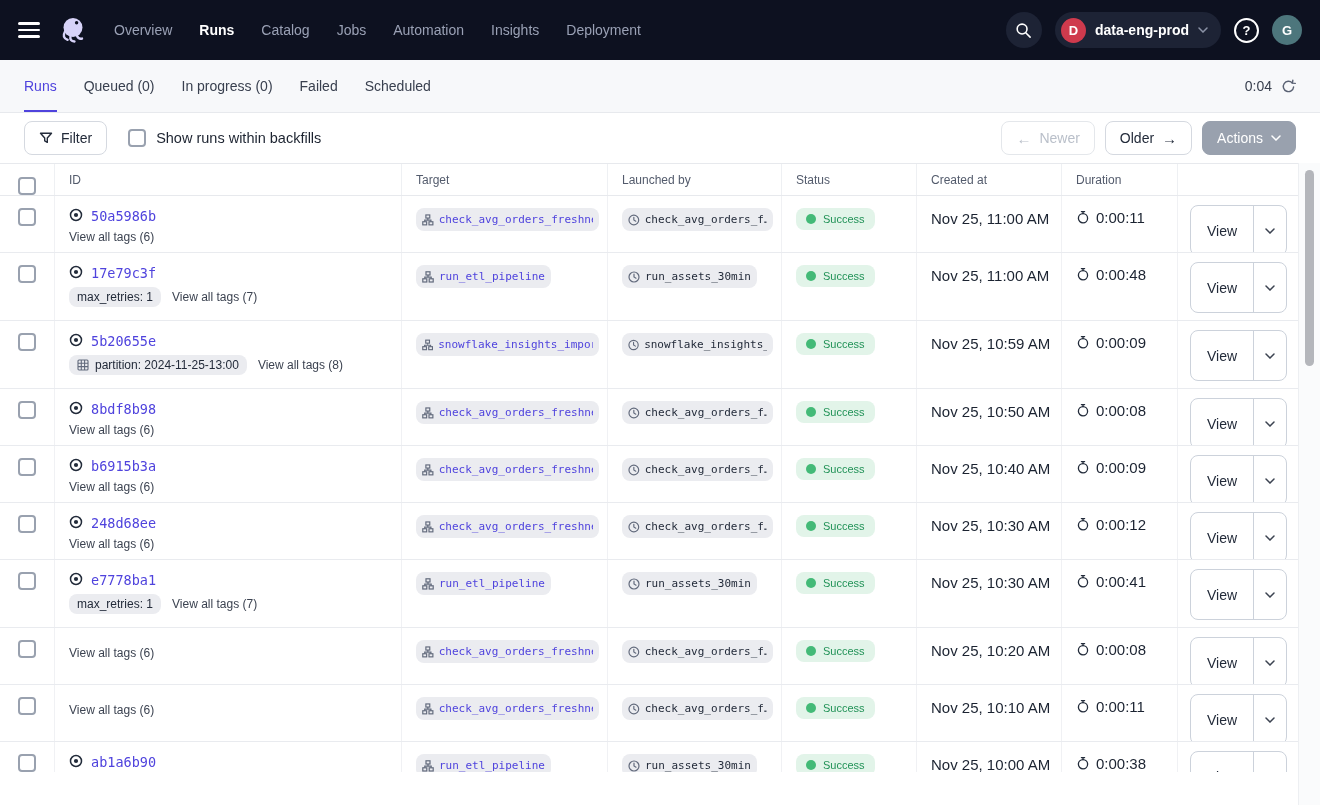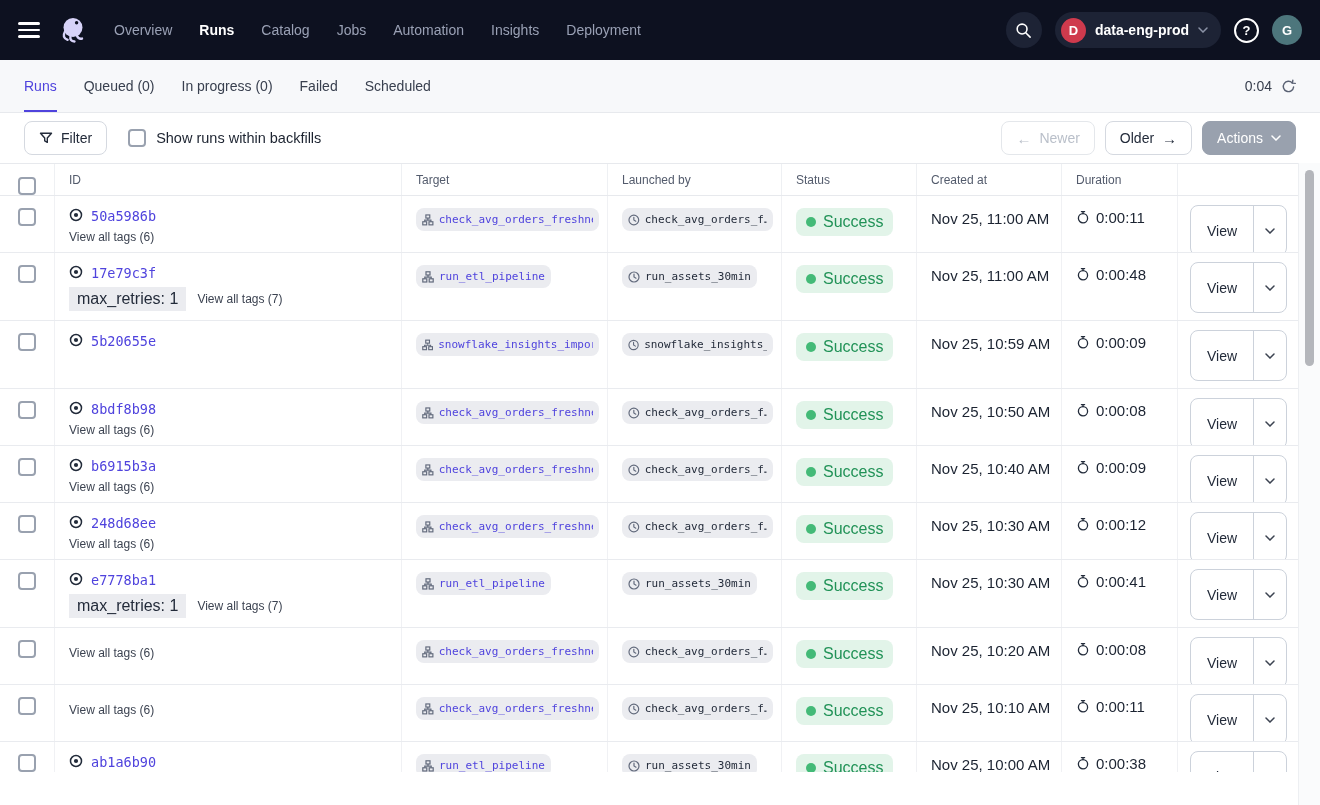--- a/index.html
+++ b/index.html
@@ -48,26 +48,26 @@
   .th:last-child { border-right:none; }
   .th.c-check { justify-content:center; padding-left:0; }
   .trow { height:57px; border-bottom:1px solid #e9ebef; background:#fff; }
   .trow.tall { height:68px; }
   .cell { padding:12px 8px 0 14px; border-right:1px solid #f0f1f4; overflow:hidden; }
   .cell:last-child { border-right:none; }
   .c-check { display:flex; justify-content:center; padding:12px 0 0 0; }
   .id-line { display:flex; gap:8px; }
   .run-id { font-family:"DejaVu Sans Mono", monospace; font-size:13.5px; color:var(--accent,#4f43dd); text-decoration:none; cursor:pointer; }
   .tags-line { margin-top:6px; display:flex; align-items:center; gap:11px; font-size:12px; color:#3c4351; }
-  .tag-pill { background:#ebecf0; border-radius:0; padding:3px 8px; display:inline-flex; align-items:center; gap:6px; font-size:16px; color:#232b3a; cursor:pointer; white-space:nowrap; }
+  .tag-pill { background:#ebecf0; border-radius:8px; padding:3px 8px; display:inline-flex; align-items:center; gap:6px; font-size:12px; color:#232b3a; cursor:pointer; white-space:nowrap; }
   .view-tags { cursor:pointer; white-space:nowrap; }
   .chip { background:#ebecf0; border-radius:8px; padding:5px 6px; display:inline-flex; align-items:center; gap:5px; max-width:100%; cursor:pointer; }
   .chip-txt { font-family:"DejaVu Sans Mono", monospace; font-size:11px; color:var(--accent,#4f43dd); white-space:nowrap; overflow:hidden; }
   .chip-txt.dark { color:#232b3a; }
-  .status-pill { background:var(--success-bg,#e2f4e9); border-radius:8px; padding:5px 10px; display:inline-flex; align-items:center; gap:7px; font-size:16px; color:var(--success-text,#219257); }
+  .status-pill { background:var(--success-bg,#e2f4e9); border-radius:8px; padding:5px 10px; display:inline-flex; align-items:center; gap:7px; font-size:11px; color:var(--success-text,#219257); }
   .status-dot { width:10px; height:10px; border-radius:50%; background:var(--success-dot,#43ba77); }
   .c-created { font-size:15px; color:#1b2331; padding-top:14px; white-space:nowrap; }
   .c-duration { font-size:15px; color:#1b2331; padding-top:13px; display:flex; align-items:flex-start; gap:6px; white-space:nowrap; }
   .c-duration svg { margin-top:1px; }
   .c-view { padding:9px 0 0 12px; }
   .view-btn { display:inline-flex; border:1px solid #ccd2db; border-radius:8px; overflow:hidden; background:#fff; height:51px; }
   .view-main { border:none; background:none; font-family:inherit; font-size:14px; color:#232b3a; padding:0 16px; border-right:1px solid #ccd2db; cursor:pointer; }
   .view-caret { border:none; background:none; width:32px; display:flex; align-items:center; justify-content:center; color:#3c4351; cursor:pointer; }
 
   
@@ -318,20 +318,30 @@
           <span class="checkbox"></span>
         </div>
     <div class="cell c-id">
       <div class="id-line">
         <svg viewBox="0 0 14 14" width="14" height="14">
           <circle cx="7" cy="7" r="5.5" fill="none" stroke="#222b3a" stroke-width="1.5"></circle>
           <circle cx="7" cy="7" r="2.1" fill="#222b3a"></circle>
         </svg>
         <a class="run-id">5b20655e</a>
       </div>
+      <div class="tags-line">
+        <span class="tag-pill">
+          <svg class="pill-grid-icon" viewBox="0 0 12 12" width="12" height="12" fill="none" stroke="#626a7c" stroke-width="1.1">
+            <rect x="1" y="1" width="10" height="10" rx="1"></rect>
+                <path d="M1 4.3h10M1 7.6h10M4.3 1v10M7.6 1v10"></path>
+          </svg>
+          <span>partition: 2024-11-25-13:00</span>
+        </span>
+        <span class="view-tags">View all tags (8)</span>
+      </div>
     </div>
     <div class="cell c-target">
       <span class="chip">
         <svg viewBox="0 0 12 12" width="12" height="12" fill="none" stroke="#626a7c" stroke-width="1.2">
           <rect x="4" y="0.8" width="4" height="3.2"></rect>
               <rect x="0.8" y="7.8" width="4" height="3.2"></rect>
               <rect x="7.2" y="7.8" width="4" height="3.2"></rect>
           <path d="M6 4v1.5M2.8 7.8V6.2h6.4v1.6"></path>
         </svg>
         <span class="chip-txt">snowflake_insights_import</span>

